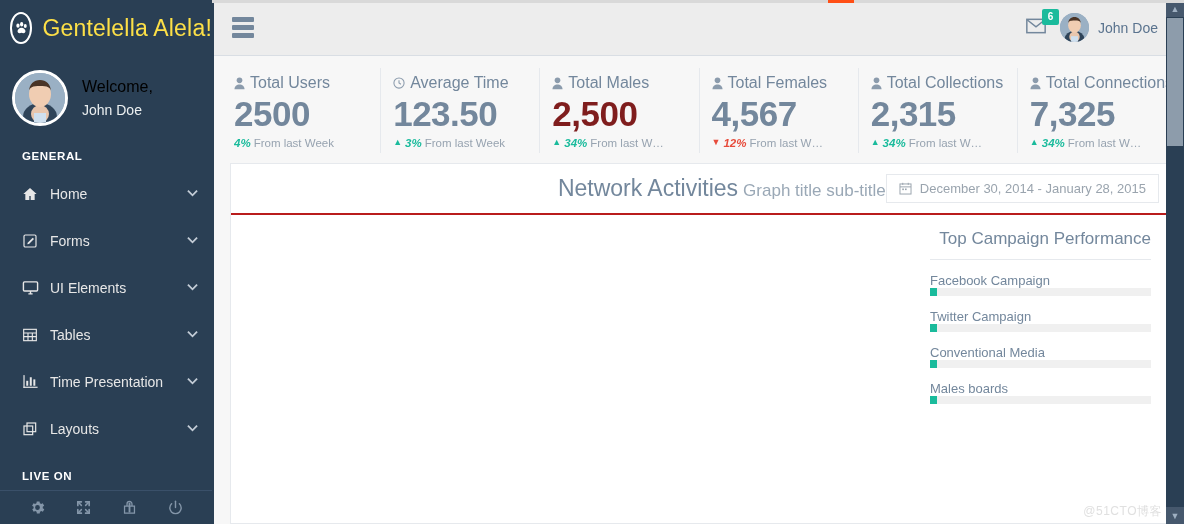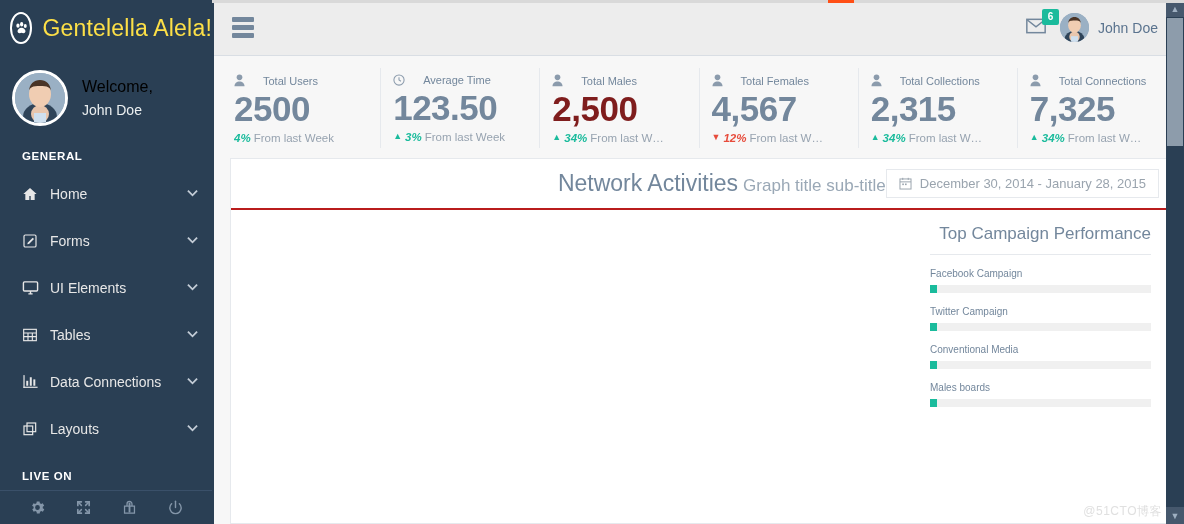--- a/index.html
+++ b/index.html
@@ -140,22 +140,22 @@
     background: #F7F7F7;
     flex: 0 0 auto;
   }
   .tile {
     flex: 1 1 0; min-width: 0;
     padding: 6px 8px 4px 12px;
     position: relative;
   }
   .tile + .tile { border-left: 1px solid #E6E9ED; }
   .tile-head {
-    display: flex; align-items: center; gap: 18px;
-    color: #73879C; font-size: 11px; white-space: nowrap;
+    display: flex; align-items: center; gap: 5px;
+    color: #73879C; font-size: 16px; white-space: nowrap;
   }
   .tile-icon { color: #8b9bac; display: flex; }
   .tile-count {
     font-size: 35px; font-weight: bold; color: #73879C;
     line-height: 1.28; letter-spacing: -0.5px;
   }
   .tile-count.green { color: #7f1d1d; }
   .tile-foot {
     font-size: 11.5px; color: #97a3b0;
     white-space: nowrap; overflow: hidden;
@@ -195,21 +195,21 @@
 
   .panel-body { flex: 1; display: flex; min-height: 0; }
   .chart-area { flex: 1; min-width: 0; }
   .side-area { width: 255px; flex: 0 0 255px; padding: 14px 22px 10px 12px; }
   .side-title {
     color: #73879C; font-size: 17px; font-weight: 400;
     text-align: right; padding-bottom: 10px;
     border-bottom: 1px solid #E6E9ED;
   }
   .campaign { padding-top: 13px; }
-  .campaign-label { color: #73879C; font-size: 10px; padding-bottom: 6px; }
+  .campaign-label { color: #73879C; font-size: 13px; }
   .progress {
     height: 8px; background: #F0F0F0; width: 100%;
     position: relative; overflow: hidden;
   }
   .progress .fill { height: 100%; background: #1ABB9C; }
 
   
   .scrollbar {
     position: absolute; right: 0; top: 0;
     width: 18px; height: 524px;
@@ -332,21 +332,21 @@
       <li class="nav-item">
         <span class="nav-icon">
           <svg width="17" height="17" viewBox="0 0 24 24" fill="currentColor">
               <rect x="2" y="3" width="1.7" height="18"></rect>
               <rect x="2" y="19.3" width="20" height="1.7"></rect>
               <rect x="6" y="11" width="2.8" height="7"></rect>
               <rect x="11" y="6" width="2.8" height="12"></rect>
               <rect x="16" y="9" width="2.8" height="9"></rect>
             </svg>
         </span>
-        <span class="nav-label">Data Connections</span>
+        <span class="nav-label">Time Presentation</span>
         <span class="caret-down">
           <svg width="11" height="8" viewBox="0 0 12 8" fill="none" stroke="currentColor" stroke-width="2">
               <path d="M1 1.5L6 6.5L11 1.5"></path>
             </svg>
         </span>
       </li>
       <li class="nav-item">
         <span class="nav-icon">
           <svg width="16" height="16" viewBox="0 0 24 24" fill="none" stroke="currentColor" stroke-width="1.8">
               <rect x="7.5" y="3" width="13" height="13"></rect>

